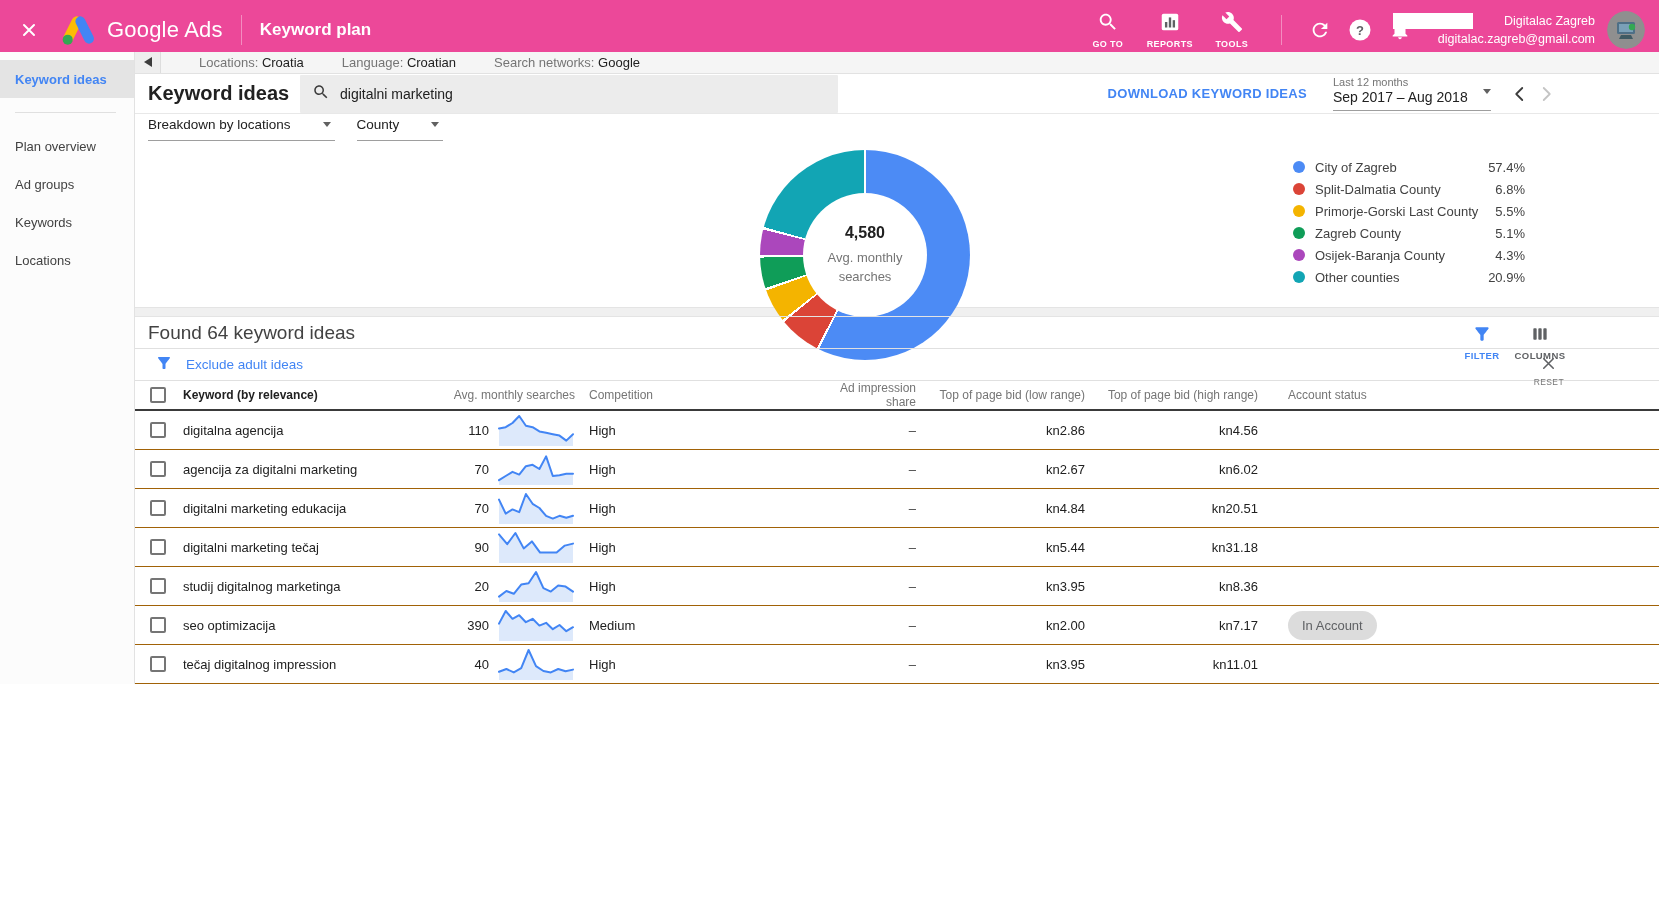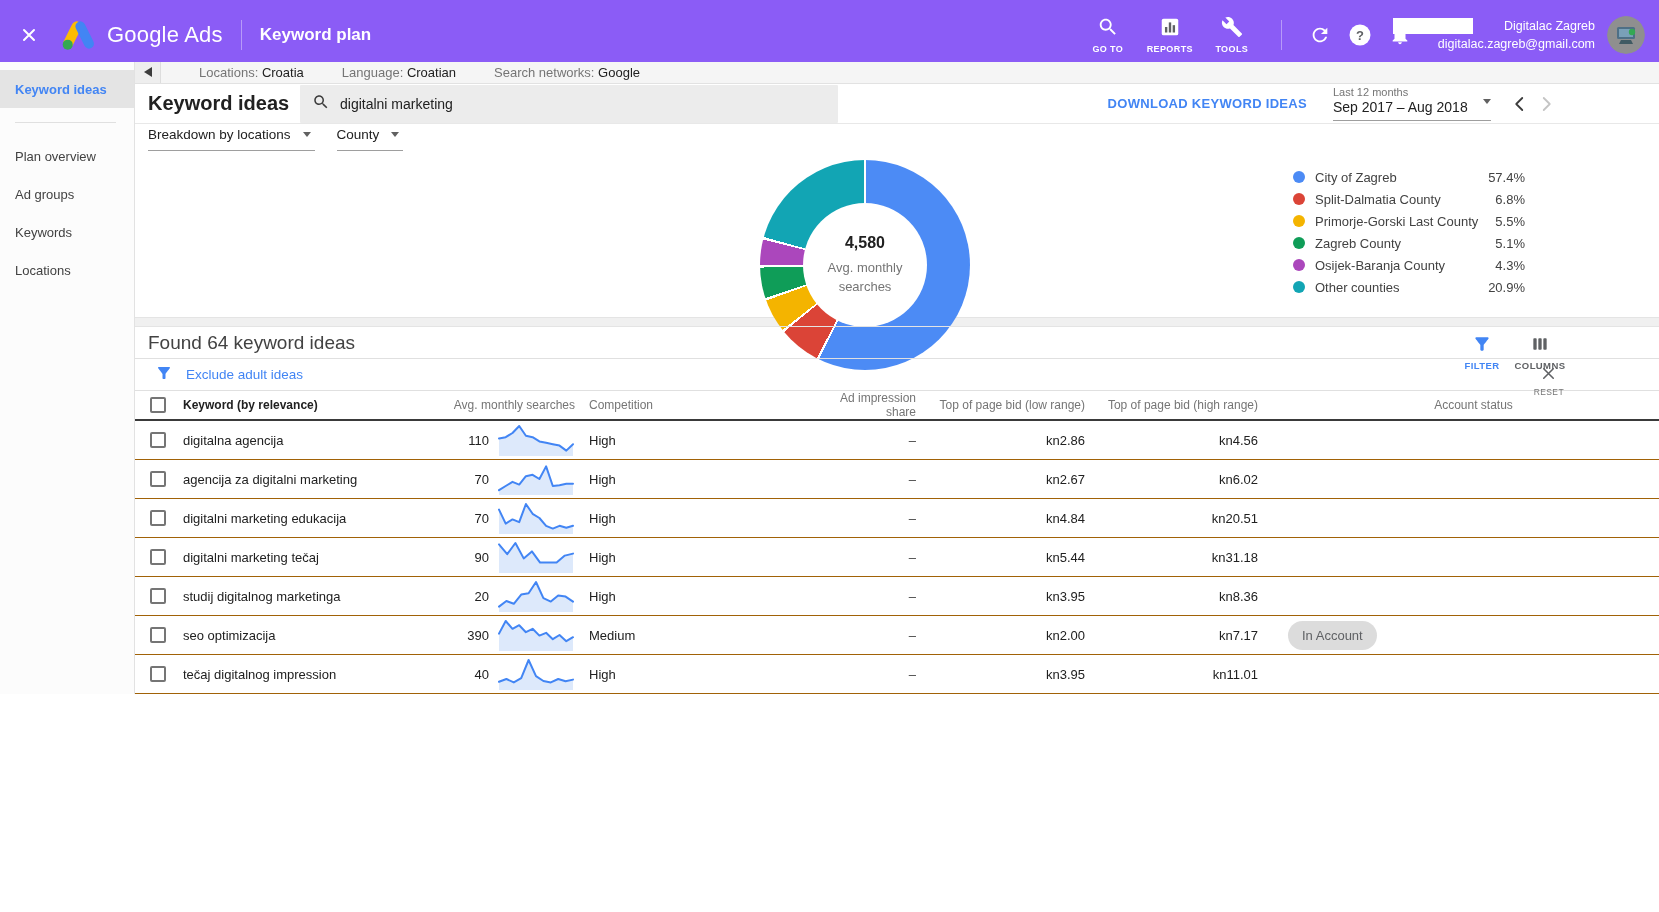--- a/index.html
+++ b/index.html
@@ -1,20 +1,20 @@
 <!DOCTYPE html>
 <html><head>
 <meta charset="utf-8">
 <style>
   * { margin:0; padding:0; box-sizing:border-box; }
   html,body { width:1659px; height:912px; overflow:hidden; background:#fff;
     font-family:"Liberation Sans", sans-serif; color:#212121; font-size:13px; }
 
   
-  .topbar { height:62px; background:#8b5cf6; display:flex; align-items:center; padding:8px 14px 0 16px; position:relative; z-index:5; }
+  .topbar { height:52px; background:#ec4899; display:flex; align-items:center; padding:8px 14px 0 16px; position:relative; z-index:5; }
   .tb-close { width:26px; height:26px; display:flex; align-items:center; justify-content:center; cursor:pointer; margin-right:18px; }
   .tb-logo { display:flex; align-items:center; margin-right:10px; }
   .tb-product { color:#fff; font-size:22px; letter-spacing:.2px; }
   .tb-sep { width:1px; height:30px; background:rgba(255,255,255,.38); margin:0 18px; }
   .tb-title { color:#fff; font-size:17px; font-weight:700; }
   .tb-spacer { flex:1; }
   .tb-nav { display:flex; align-items:center; }
   .tb-navitem { display:flex; flex-direction:column; align-items:center; width:62px; cursor:pointer; }
   .tb-navitem .lbl { color:#fff; font-size:9px; font-weight:700; letter-spacing:.4px; margin-top:3px; }
   .tb-icons { display:flex; align-items:center; }
@@ -49,21 +49,21 @@
   .download-link { color:#4285f4; font-weight:700; font-size:13px; letter-spacing:.3px; cursor:pointer; margin-right:26px; white-space:nowrap; }
   .daterange { border-bottom:1px solid #9e9e9e; padding-bottom:5px; cursor:pointer; min-width:158px; }
   .dr-top { color:#757575; font-size:11px; margin-bottom:1px; }
   .dr-val { font-size:14px; color:#212121; display:flex; align-items:flex-start; }
   .caret { width:0; height:0; border-left:4.5px solid transparent; border-right:4.5px solid transparent; border-top:5px solid #616161; margin-left:auto; }
   .dr-nav { display:flex; align-items:center; margin-left:16px; }
   .chev { width:26px; height:26px; display:flex; align-items:center; justify-content:center; cursor:pointer; }
 
   
   .filters-row { height:50px; display:flex; align-items:flex-end; padding:0 0 9px 13px; }
-  .dd { display:flex; align-items:center; border-bottom:1px solid #9e9e9e; padding:0 4px 8px 0; cursor:pointer; }
+  .dd { display:flex; align-items:center; border-bottom:1px solid #9e9e9e; padding:0 4px 8px 0; cursor:pointer;gap:20px; }
   .dd + .dd { margin-left:22px; }
   .dd .txt { font-size:13.5px; color:#212121; }
   .dd .caret { margin-left:12px; }
 
   
   .chart-area { height:242px; position:relative; }
   .donut { position:absolute; left:625px; top:0; width:210px; height:210px; border-radius:50%; }
   .donut::after { content:""; position:absolute; left:43px; top:43px; width:124px; height:124px; background:#fff; border-radius:50%; }
   .donut-center { position:absolute; left:625px; top:0; width:210px; height:210px; display:flex; flex-direction:column; align-items:center; justify-content:center; text-align:center; pointer-events:none; z-index:2; }
   .dc-val { font-size:16px; font-weight:700; color:#212121; margin-bottom:6px; }
@@ -90,21 +90,21 @@
   .chip-label { color:#4285f4; font-size:13.5px; margin-left:13px; cursor:pointer; }
   .reset { position:absolute; right:95px; top:5px; display:flex; flex-direction:column; align-items:center; cursor:pointer; }
   .reset .lbl { font-size:8.5px; color:#757575; letter-spacing:.4px; margin-top:1px; }
 
   
   .tgrid { display:grid; grid-template-columns:33px 262px 140px 230px 103px 167px 173px 1fr; align-items:center; padding-left:15px; }
   .thead { height:40px; border-bottom:2px solid #3a3a3a; color:#757575; font-size:12px; }
   .thead .h-kw { color:#212121; font-weight:700; }
   .h-avg, .h-share, .h-low, .h-high { text-align:right; }
   .h-avg { padding-right:10px; } .h-share { padding-right:2px; }
-  .h-comp { padding-left:4px; } .h-status { padding-left:30px;text-align:center; }
+  .h-comp { padding-left:4px; } .h-status { padding-left:30px; }
   .trow { height:39px; border-bottom:1px solid #a16207; }
   .cb { width:16px; height:16px; border:2px solid #757575; border-radius:2px; background:#fff; display:inline-block; cursor:pointer; }
   .c-check { display:flex; align-items:center; }
   .c-kw { font-size:13px; color:#212121; }
   .c-avg { display:flex; align-items:center; justify-content:flex-end; padding-right:10px; }
   .avg-num { margin-right:8px; }
   .spark { display:block; }
   .c-comp { padding-left:4px; }
   .c-share { text-align:right; padding-right:2px; color:#424242; }
   .c-low, .c-high { text-align:right; }

